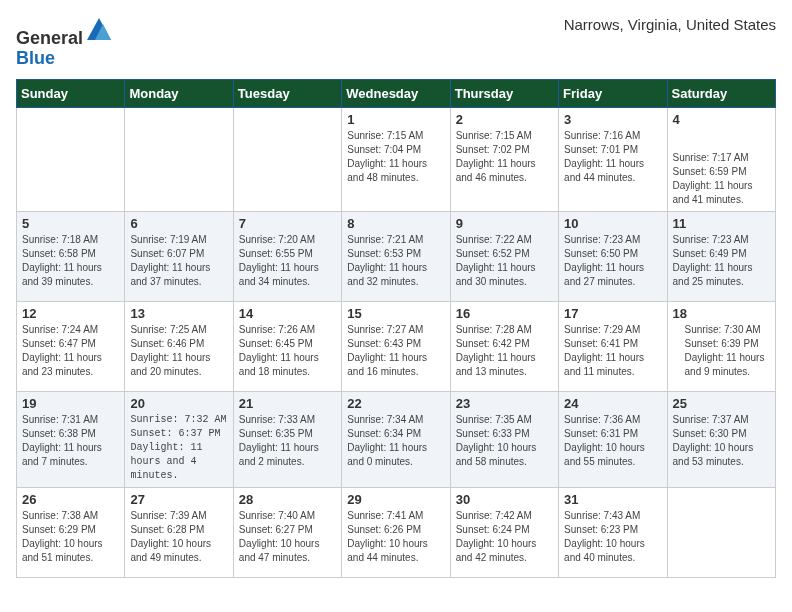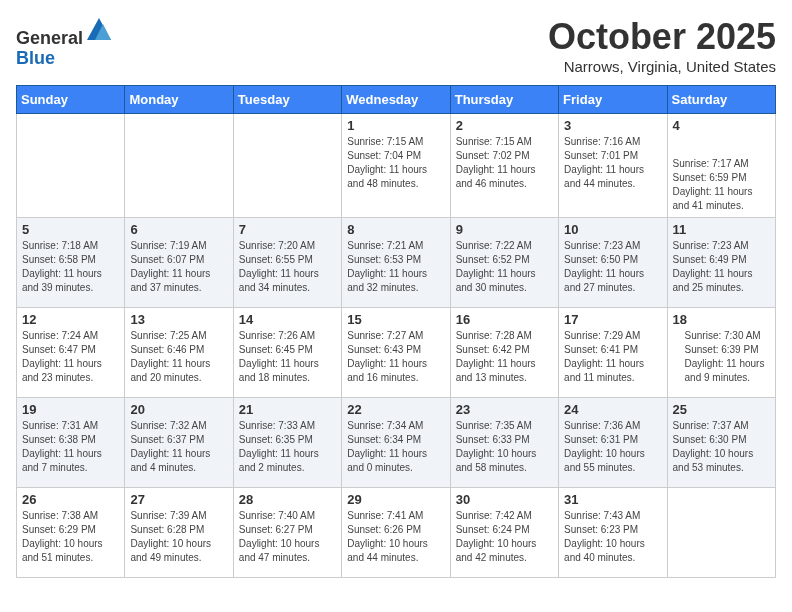--- a/index.html
+++ b/index.html
@@ -48,21 +48,21 @@
     .location-title {
       font-size: 15px;
       color: #333;
     }
     .calendar {
       width: 100%;
       border-collapse: collapse;
       border: 1px solid #ccc;
     }
     .calendar th {
-      background-color: #3b82f6;
+      background-color: #14532d;
       color: #fff;
       font-size: 13px;
       font-weight: bold;
       padding: 6px 4px;
       text-align: left;
       border: 1px solid #1a5a9a;
     }
     .calendar td {
       vertical-align: top;
       padding: 4px 5px;
@@ -106,21 +106,20 @@
           <polygon points="14,2 26,24 2,24" fill="#1a6bb5"></polygon>
           <polygon points="18,8 26,24 10,24" fill="#4a9fd4"></polygon>
         </svg>
       </div>
       <div>
         <span class="logo-text-blue">Blue</span>
       </div>
     </div>
   </div>
   <div class="title-block">
-    <div class="month-title">October 2025</div>
     <div class="location-title">Narrows, Virginia, United States</div>
   </div>
 </div>
 
 <table class="calendar">
   <thead>
     <tr>
     <th>Sunday</th>
         <th>Monday</th>
         <th>Tuesday</th>
@@ -250,21 +249,21 @@
       </tr>
       <tr class="week-row alt-row">
         <td>
           <span class="day-number">19</span>
           <div class="day-info" style="white-space: pre-line;">Sunrise: 7:31 AM
 Sunset: 6:38 PM
 Daylight: 11 hours and 7 minutes.</div>
         </td>
         <td>
           <span class="day-number">20</span>
-          <div class="day-info" style="white-space: pre-line;">Sunrise: 7:32 AM
+          <div class="day-info" style="white-space: pre-line; font-family: Liberation Mono, monospace;">Sunrise: 7:32 AM
 Sunset: 6:37 PM
 Daylight: 11 hours and 4 minutes.</div>
         </td>
         <td>
           <span class="day-number">21</span>
           <div class="day-info" style="white-space: pre-line;">Sunrise: 7:33 AM
 Sunset: 6:35 PM
 Daylight: 11 hours and 2 minutes.</div>
         </td>
         <td>

